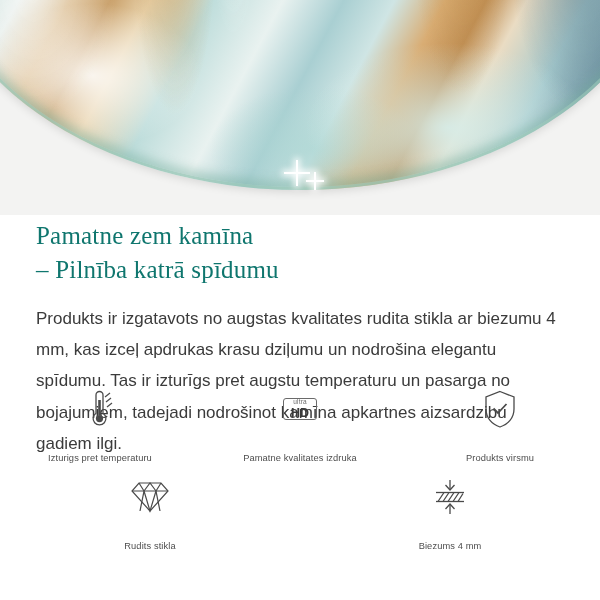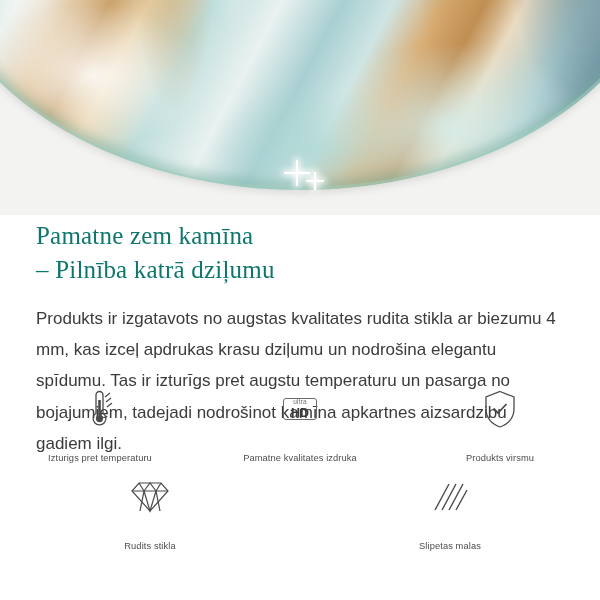--- a/index.html
+++ b/index.html
@@ -215,21 +215,21 @@
       <div class="hero-disc-veins"></div>
       <div class="hero-disc-edge"></div>
     </div>
     <div class="hero-sparkle sparkle-a"></div>
     <div class="hero-sparkle sparkle-b"></div>
   </div>
 
   <div class="content">
     <h1 class="headline">
       <span>Pamatne zem kamīna</span>
-      <span class="line2">– Pilnība katrā dziļumu</span>
+      <span class="line2">– Pilnība katrā spīdumu</span>
     </h1>
     <p class="paragraph">Produkts ir izgatavots no augstas kvalitates rudita stikla ar biezumu 4 mm, kas izceļ apdrukas krasu dziļumu un nodrošina elegantu spīdumu. Tas ir izturīgs pret augstu temperaturu un pasarga no bojajumiem, tadejadi nodrošinot kamīna apkartnes aizsardzibu gadiem ilgi.</p>
   </div>
 
   <div class="features">
 
     <div class="feature-row">
 
       <div class="feature">
         <div class="feature-icon">
@@ -276,30 +276,33 @@
             <path d="M2 12 h36"></path>
             <path d="M9 4 l5 8 -4 20"></path>
             <path d="M31 4 l-5 8 4 20"></path>
             <path d="M14 12 l6 20 6 -20"></path>
             <path d="M14 12 l6 -8 6 8"></path>
           </svg>
         </div>
         <div class="feature-label">Rudits stikla</div>
       </div>
 
-      <div class="feature">
-        <div class="feature-icon">
-          <svg width="38" height="34" viewBox="0 0 38 34" fill="none" stroke="#4a4a4a" stroke-width="1.4">
-            <path d="M4 30 L18 4"></path>
-            <path d="M11 30 L25 4"></path>
-            <path d="M18 30 L32 4"></path>
-            <path d="M25 30 L36 10"></path>
+
+      <div class="feature">
+        <div class="feature-icon">
+          <svg width="40" height="40" viewBox="0 0 40 40" fill="none" stroke="#4a4a4a" stroke-width="1.3">
+            <line x1="20" y1="3" x2="20" y2="12"></line>
+            <path d="M15.5 8 L20 13 L24.5 8"></path>
+            <line x1="6" y1="15.5" x2="34" y2="15.5"></line>
+            <line x1="6" y1="24.5" x2="34" y2="24.5"></line>
+            <path d="M8 24.5 L14 15.5 M13 24.5 L19 15.5 M18 24.5 L24 15.5 M23 24.5 L29 15.5 M28 24.5 L33 16.5"></path>
+            <line x1="20" y1="37" x2="20" y2="28"></line>
+            <path d="M15.5 32 L20 27 L24.5 32"></path>
           </svg>
         </div>
-        <div class="feature-label">Slipetas malas</div>
-      </div>
-
+        <div class="feature-label">Biezums 4 mm</div>
+      </div>
 
     </div>
 
   </div>
 
 </div>
 
 </body></html>

